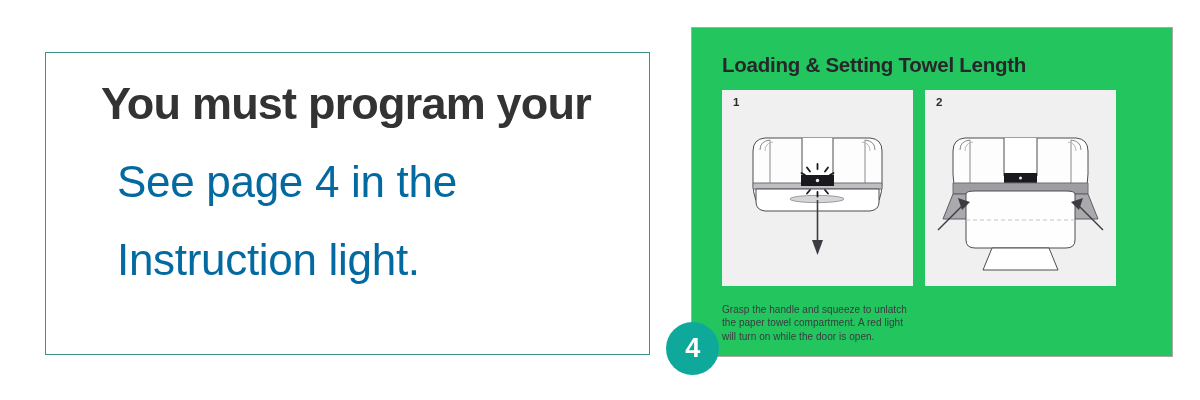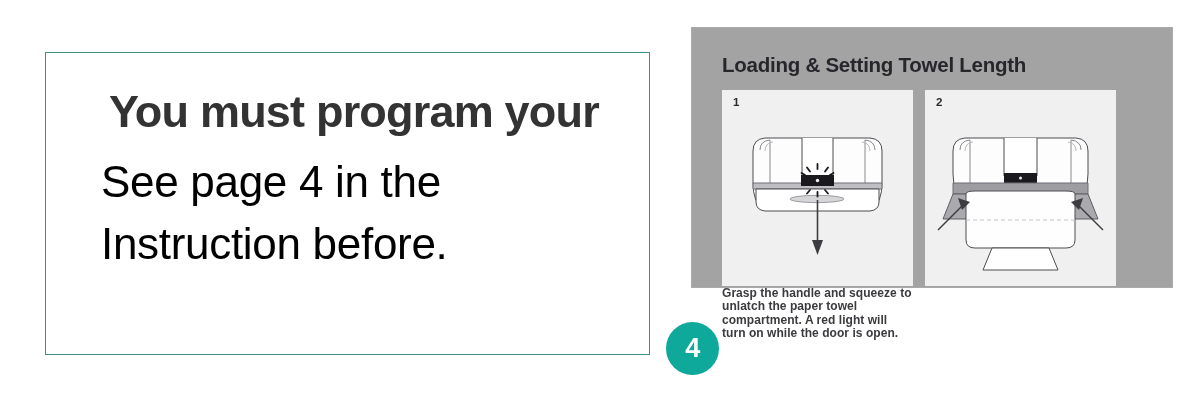--- a/index.html
+++ b/index.html
@@ -33,42 +33,42 @@
     left: 55px;
     top: 20px;
     width: 545px;
   }
   .headline {
     font-size: 45px;
     font-weight: bold;
     line-height: 62px;
     color: #333334;
     letter-spacing: -0.8px;
-    margin: 8px;
+    margin: 0;
     white-space: nowrap;
   }
   .subline {
     font-size: 44px;
     font-weight: normal;
     line-height: 62px;
-    color: #000000;
+    color: #0369a1;
     letter-spacing: -0.3px;
-    margin: 0;
+    margin: 16px;
     white-space: nowrap;
   }
 
   
   .right-card {
     position: absolute;
     left: 691px;
     top: 27px;
     width: 482px;
-    height: 261px;
+    height: 330px;
     border: 1.4px solid #A9AAAC;
-    background: #a3a3a3;
+    background: #22c55e;
     box-sizing: border-box;
     z-index: 1;
   }
   .card-title {
     position: absolute;
     left: 30px;
     top: 25px;
     font-size: 20.5px;
     font-weight: bold;
     color: #26262B;
@@ -101,25 +101,25 @@
     font-weight: bold;
     color: #2B2B2F;
     z-index: 5;
   }
   .illus-svg {
     position: absolute;
     left: 0; top: 0;
     width: 191px; height: 196px;
   }
   .caption {
-    margin-top: 1px;
-    font-size: 12px;
+    margin-top: 17px;
+    font-size: 10px;
     line-height: 13.4px;
     color: #3B3B3F;
-    font-weight: 700;
+    font-weight: 400;
     letter-spacing: 0.05px;
   }
 
   
   .badge {
     position: absolute;
     left: 666px;
     top: 322px;
     width: 53px;
     height: 53px;
@@ -139,21 +139,21 @@
     letter-spacing: -0.5px;
   }
 </style>
 </head>
 <body>
 
 <div class="left-panel">
   <div class="left-text-wrap">
     <div class="headline">You must program your</div>
     <div class="subline">See page 4 in the</div>
-    <div class="subline">Instruction before.</div>
+    <div class="subline">Instruction light.</div>
   </div>
 </div>
 
 <div class="right-card">
   <div class="card-title">Loading &amp; Setting Towel Length</div>
 
   <div class="steps-row">
 
     <div class="step-col">
       <div class="illus-box">

